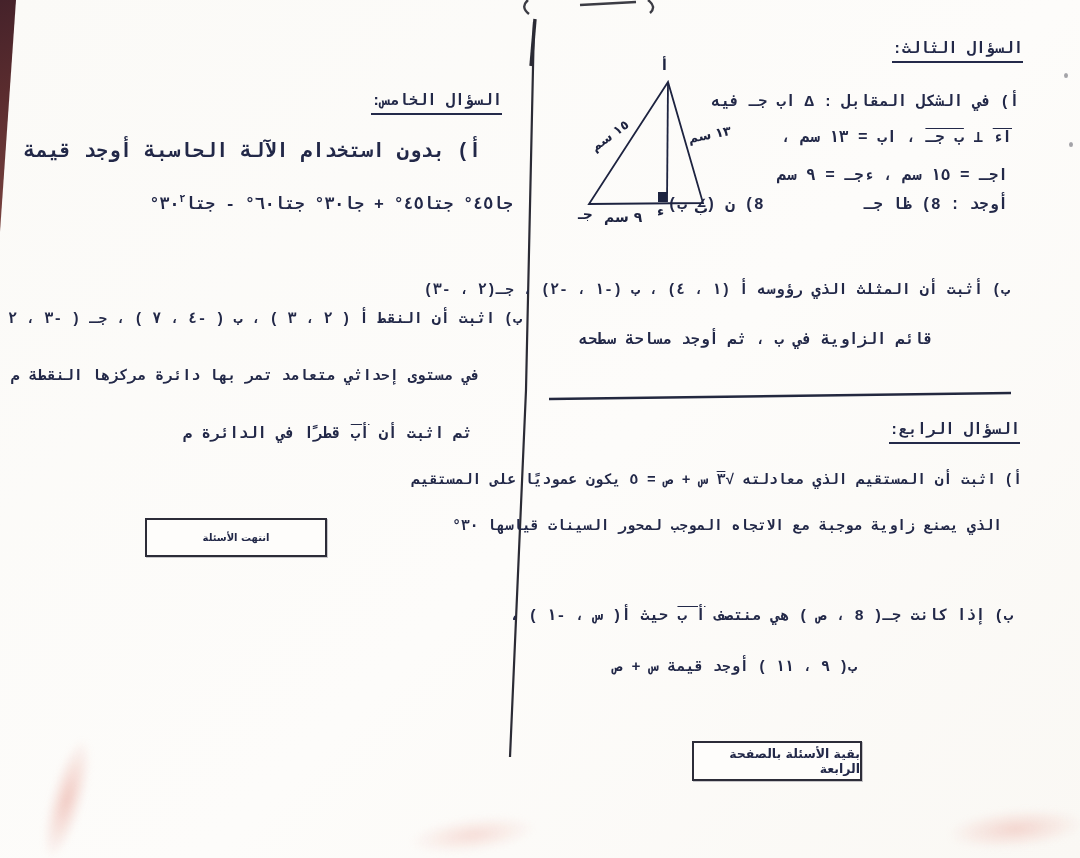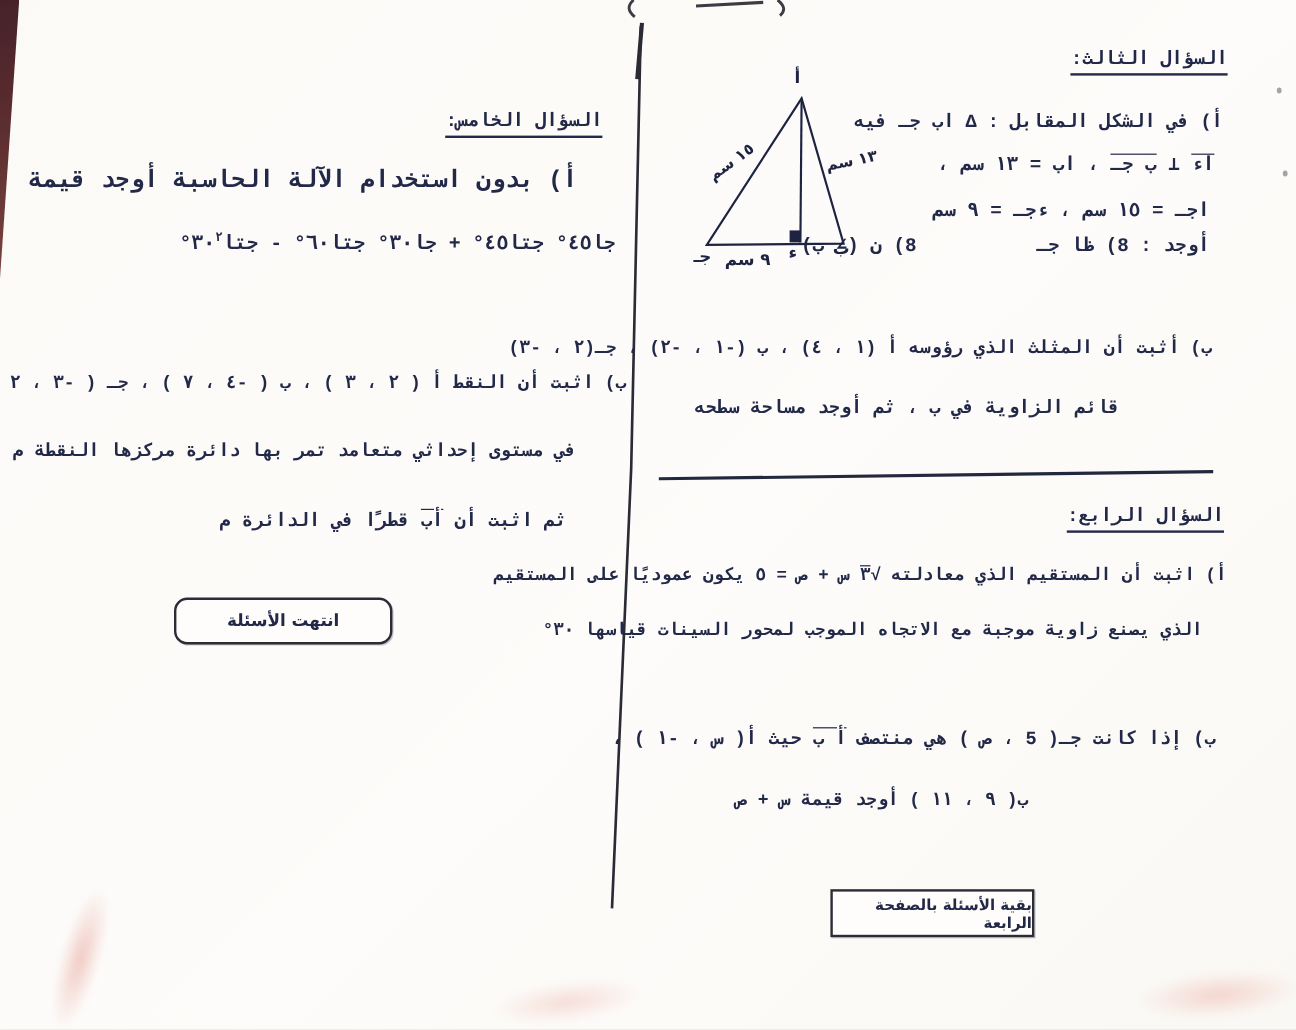--- a/index.html
+++ b/index.html
@@ -86,21 +86,21 @@
   <div class="t" style="top:331px;right:147px;font-size:15.5px;">قائم الزاوية في ب ، ثم أوجد مساحة سطحه</div>
 
   <div class="t heading" style="top:421px;right:60px;font-size:15.5px;">السؤال الرابع:</div>
 
   <div class="t" style="top:443px;right:58px;font-size:14.5px;margin-top:28px;">
     <span>أ) اثبت أن المستقيم الذي معادلته </span><span>√</span><span class="ol">٣</span><span> س + ص = ٥  يكون عموديًا على المستقيم</span>
   </div>
   <div class="t" style="top:517px;right:78px;font-size:14.5px;">الذي يصنع زاوية موجبة مع الاتجاه الموجب لمحور السينات قياسها ٣٠°</div>
 
   <div class="t" style="top:607px;right:67px;font-size:15.5px;">
-    <span>ب) إذا كانت جـ( 5 ، ص ) هي منتصف </span><span class="ol">أ ب</span><span>  حيث أ( س ، -١ ) ،</span>
+    <span>ب) إذا كانت جـ( 8 ، ص ) هي منتصف </span><span class="ol">أ ب</span><span>  حيث أ( س ، -١ ) ،</span>
   </div>
   <div class="t" style="top:659px;right:223px;font-size:15px;">ب( ٩ ، ١١ )  أوجد قيمة  س + ص</div>
 
   <div class="qbox" style="left:692px;top:741px;width:166px;height:36px;font-size:12.5px;">
     <span>بقية الأسئلة بالصفحة الرابعة</span>
   </div>
 
   <div class="t heading" style="top:92px;right:578px;font-size:15.5px;">السؤال الخامس:</div>
 
   <div class="t" style="top:139px;right:599px;font-size:20px;">أ) بدون استخدام الآلة الحاسبة أوجد قيمة</div>
@@ -108,17 +108,17 @@
   <div class="t" style="top:193px;right:567px;font-size:16.5px;letter-spacing:.5px;">
     <span>جا٤٥° جتا٤٥° + جا٣٠° جتا٦٠° - جتا</span><sup class="ss">٢</sup><span>٣٠°</span>
   </div>
 
   <div class="t" style="top:311px;right:558px;font-size:15px;">ب) اثبت أن النقط أ ( ٢ ، ٣ ) ، ب ( -٤ ، ٧ ) ، جـ ( -٣ ، ٢ ) الواقعة</div>
   <div class="t" style="top:368px;right:600px;font-size:15px;">في مستوى إحداثي متعامد تمر بها دائرة مركزها النقطة م ( -١ ، ٥ ) ،</div>
   <div class="t" style="top:425px;right:608px;font-size:15.5px;">
     <span>ثم اثبت أن </span><span class="ol">أب</span><span> قطرًا في الدائرة م</span>
   </div>
 
-  <div class="qbox" style="left:145px;top:498px;width:178px;height:35px;font-size:14px;border-radius:11px;">
+  <div class="qbox" style="left:145px;top:518px;width:178px;height:35px;font-size:10px;">
     <span>انتهت الأسئلة</span>
   </div>
 
 </div>
 
 </body></html>

